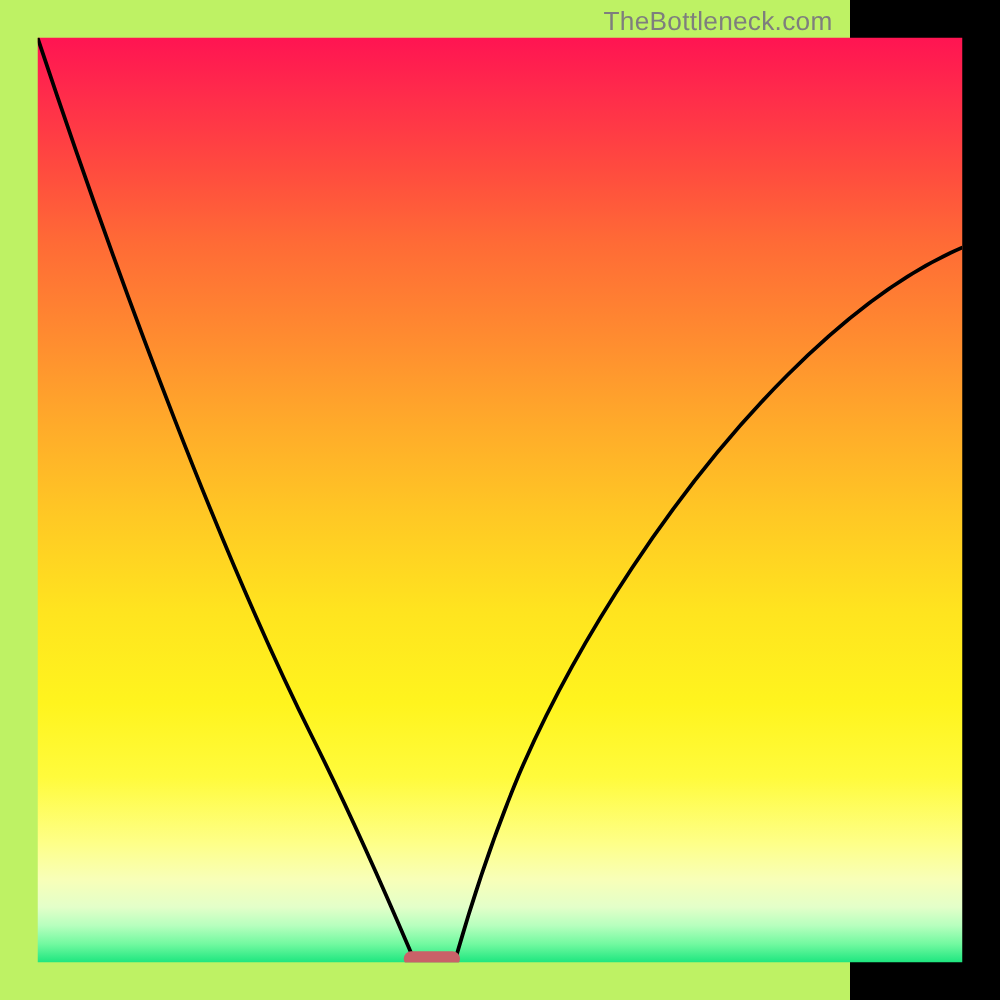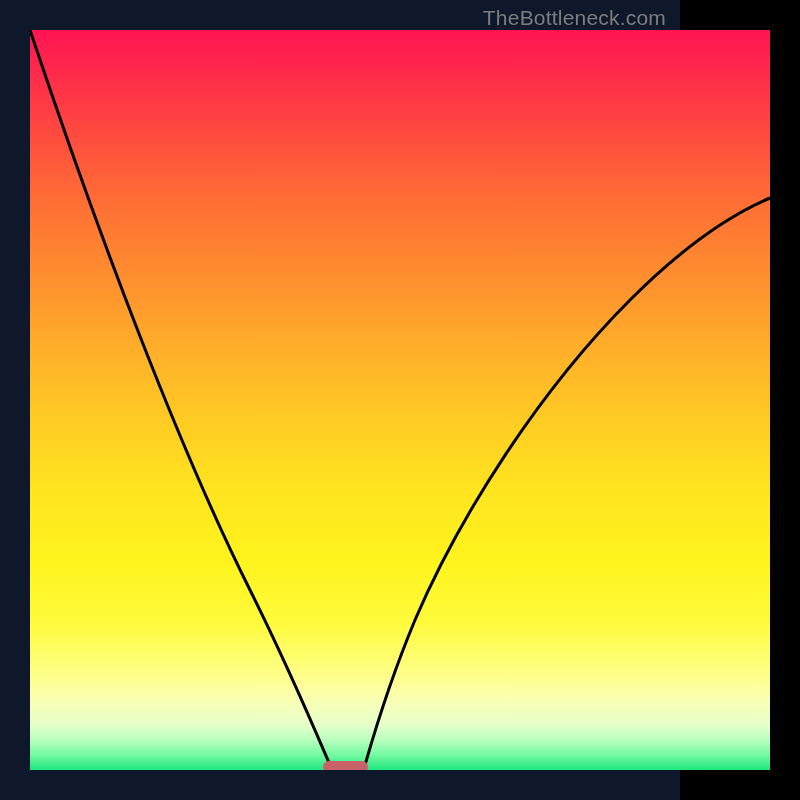--- a/index.html
+++ b/index.html
@@ -10,21 +10,21 @@
     overflow: hidden;
     background: #000;
     font-family: Arial, Helvetica, sans-serif;
   }
   .frame {
     position: absolute;
     left: 0;
     top: 0;
     width: 680px;
     height: 800px;
-    background: #0f172a;
+    background: #bef264;
   }
   .plot {
     position: absolute;
     left: 30px;
     top: 30px;
     width: 740px;
     height: 740px;
     overflow: hidden;
   }
   .gradient {

